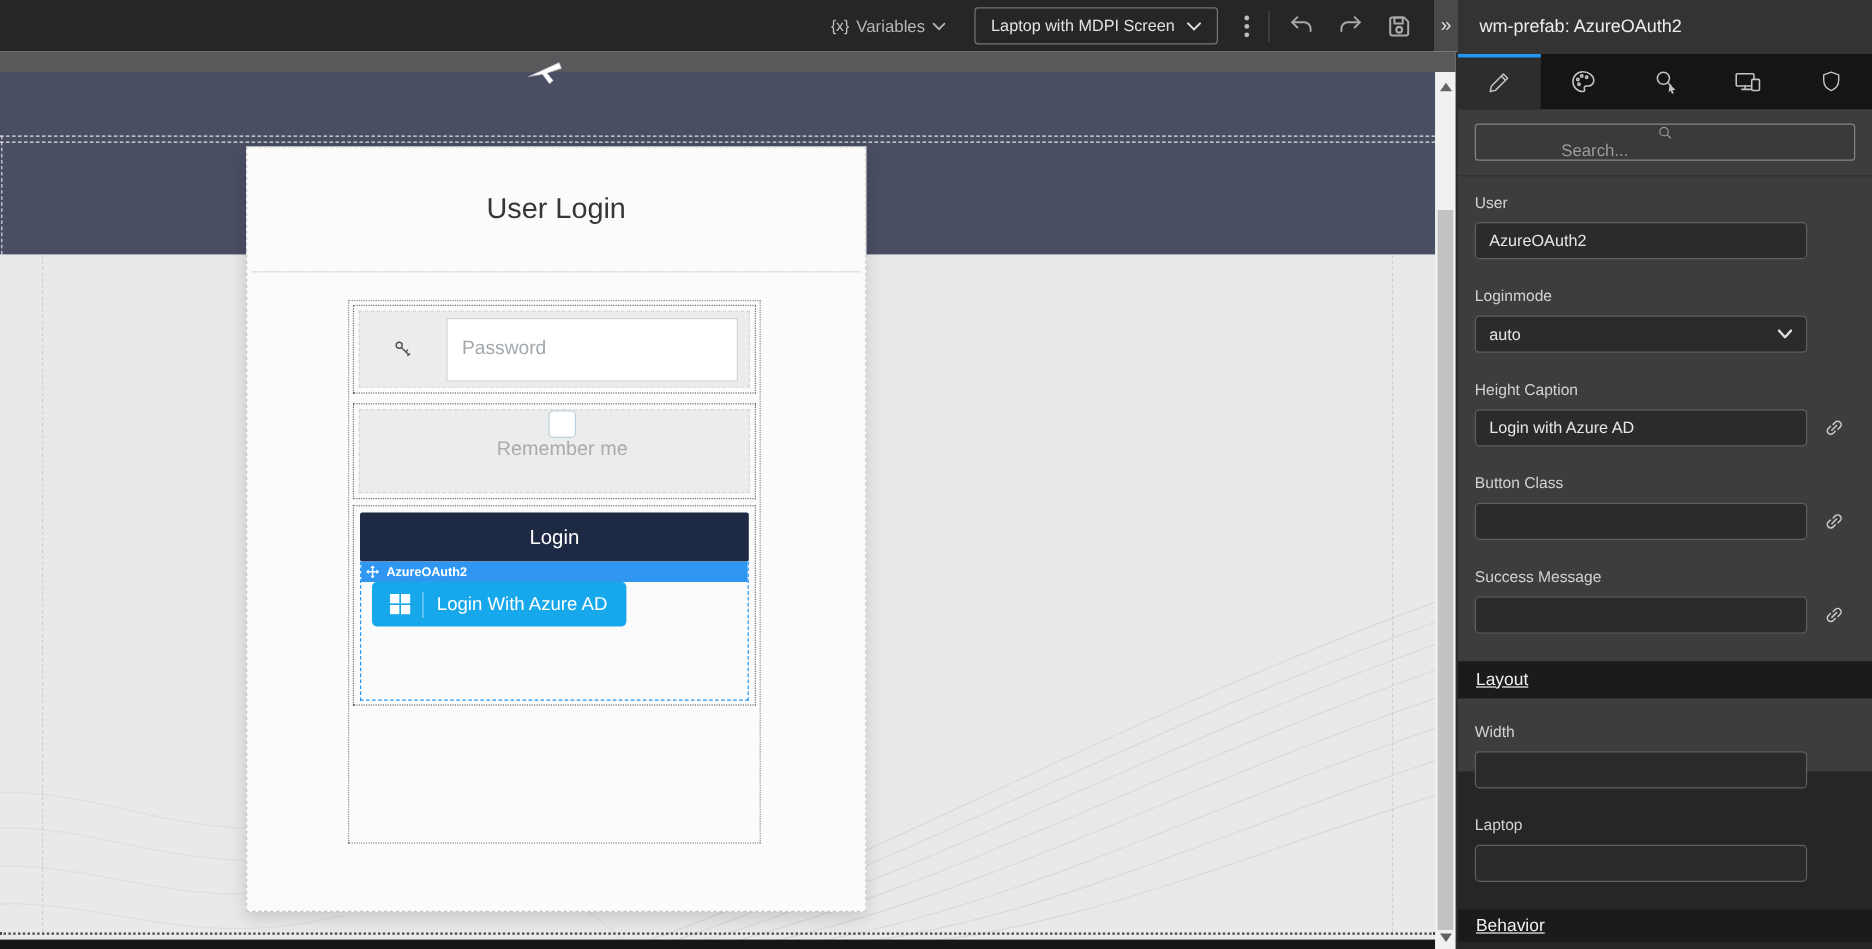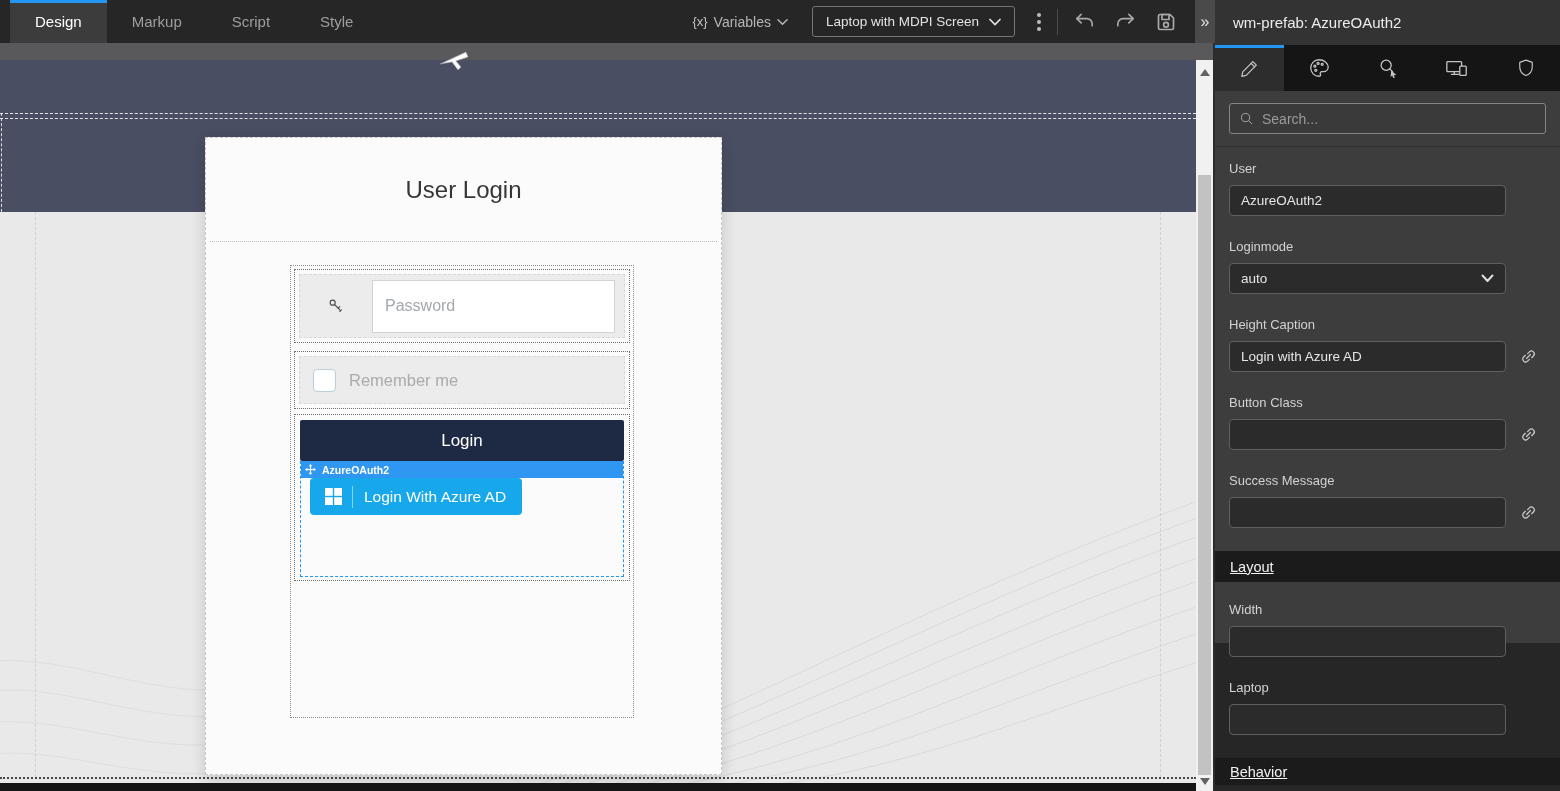--- a/index.html
+++ b/index.html
@@ -47,30 +47,30 @@
   
   .vscroll { position:absolute; left:1196px; top:17px; width:17px; height:731px; background:#f1f1f1; }
   .vs-up, .vs-down { position:absolute; left:0; width:17px; height:16px; display:flex; align-items:center; justify-content:center; cursor:pointer;}
   .vs-up { top:4px; } .vs-down { bottom:2px; }
   .tri-up { width:0;height:0;border-left:5px solid transparent;border-right:5px solid transparent;border-bottom:7px solid #636363;}
   .tri-down { width:0;height:0;border-left:5px solid transparent;border-right:5px solid transparent;border-top:7px solid #636363;}
   .vs-thumb { position:absolute; left:2px; top:115px; width:13px; height:600px; background:#c2c2c2; cursor:pointer;}
   .panel-edge { position:absolute; left:1213px; top:0; width:2px; height:748px; background:#2c2c2c;}
 
   
-  .card { position:absolute; left:205px; top:94px; width:517px; height:638px;
+  .card { position:absolute; left:205px; top:79px; width:517px; height:638px;
           background:#fbfbfb; border:1px dashed #c7c7c7; box-shadow:0 4px 14px rgba(0,0,0,.16);}
   .card-title-block { margin:0 4px; height:104px; border-bottom:1px dotted #bdbdbd;
           display:flex; align-items:center; justify-content:center;}
   .card-title { font-size:24px; color:#363636; }
   .form-outline { position:absolute; left:84px; top:127px; width:344px; height:453px;
           border:1px dotted #8c8c8c; padding:3px; }
   .fgroup { border:1px dotted #707070; padding:4px; margin-bottom:6px; }
   .frow { background:#ececec; border:1px dashed #d8d8d8; height:64px; display:flex; align-items:center;}
-  .frow.tall { height:48px; }
+  .frow.tall { height:70px;flex-direction:column; }
   .ficon { width:72px; display:flex; align-items:center; justify-content:center;}
   .ficon svg { stroke:#4f4f4f; fill:none; stroke-width:1.4; stroke-linecap:round; stroke-linejoin:round;}
   .fld { flex:1; height:53px; background:#fff; border:1px solid #d3d3d3; margin-right:9px;
          font-size:16px; color:#444; padding:0 12px; font-family:"Liberation Sans",sans-serif;}
   .fld::placeholder { color:#a3a8ad; }
   .chkbox { width:23px; height:23px; background:#fff; border:1px solid #b9cfdb; border-radius:4px;
             margin-left:13px; cursor:pointer;}
   .chklabel { font-size:16.5px; color:#ababab; margin-left:13px; }
   .btn-group { border:1px dotted #707070; padding:5px 5px 0 5px; margin-bottom:0; height:167px;}
   .login-btn { height:41px; background:#1e2a44; color:#fff; font-size:17px; display:flex;
@@ -89,21 +89,21 @@
   
   .panel { position:absolute; left:1215px; top:0; width:345px; height:643px; background:#3d3d3d; }
   .panel-header { height:45px; background:#333333; display:flex; align-items:center; padding-left:18px;}
   .panel-title { color:#ececec; font-size:15px; }
   .ptabs { height:46px; background:#151515; display:flex; }
   .ptab { width:69px; display:flex; align-items:center; justify-content:center; cursor:pointer; }
   .ptab svg { stroke:#c4c4c4; fill:none; stroke-width:1.4; stroke-linecap:round; stroke-linejoin:round;}
   .ptab.active { background:#2d2d2d; box-shadow:inset 0 3px 0 #2196f3; }
   .panel-body { padding:12px 14px 0 14px; }
   .search-box { height:31px; border:1px solid #858585; border-radius:3px; background:#3a3a3a;
-                display:flex; align-items:center; padding:0 9px; }
+                display:flex; align-items:center; padding:0 9px;flex-direction:column; }
   .search-box svg { stroke:#a8a8a8; fill:none; stroke-width:1.6; }
   .search-inp { flex:1; background:transparent; border:none; outline:none; color:#ddd;
                 font-size:14px; margin-left:8px; font-family:"Liberation Sans",sans-serif;}
   .search-inp::placeholder { color:#9b9b9b; }
   .pdivider { margin:12px -14px 14px -14px; border-top:1px solid #303030; }
   .plabel { font-size:13px; color:#d2d2d2; margin-bottom:9px; }
   .prow { display:flex; align-items:center; margin-bottom:23px; }
   .pinput { width:277px; height:31px; background:#2b2b2b; border:1px solid #5f5f5f; border-radius:4px;
             color:#e6e6e6; font-size:13.5px; padding:0 11px; font-family:"Liberation Sans",sans-serif;}
   .pselect { width:277px; height:31px; background:#2b2b2b; border:1px solid #5f5f5f; border-radius:4px;
@@ -115,26 +115,20 @@
   .psection { margin:21px -14px 20px -14px; background:#1b1b1b; height:31px; display:flex;
               align-items:center; padding-left:15px; color:#f2f2f2; font-size:14.5px;text-decoration:underline; }
   .psection.last { margin-bottom:12px; height:27px; }
 </style>
 </head>
 <body>
 
 <div class="stage">
 
   <div class="toolbar">
-    <div class="tabs">
-      <div class="ttab active">Design</div>
-      <div class="ttab">Markup</div>
-      <div class="ttab">Script</div>
-      <div class="ttab">Style</div>
-    </div>
     <div class="tb-right">
       <div class="vars">
         <span class="vx">{x}</span>
         <span>Variables</span>
         <svg width="11" height="8" viewBox="0 0 12 8">
             <path d="M1 1.5 L6 6.5 L11 1.5" fill="none" stroke="#b6b6b6" stroke-width="1.6" stroke-linecap="round"></path>
           </svg>
       </div>
       <div class="devsel">
         <span>Laptop with MDPI Screen</span>

